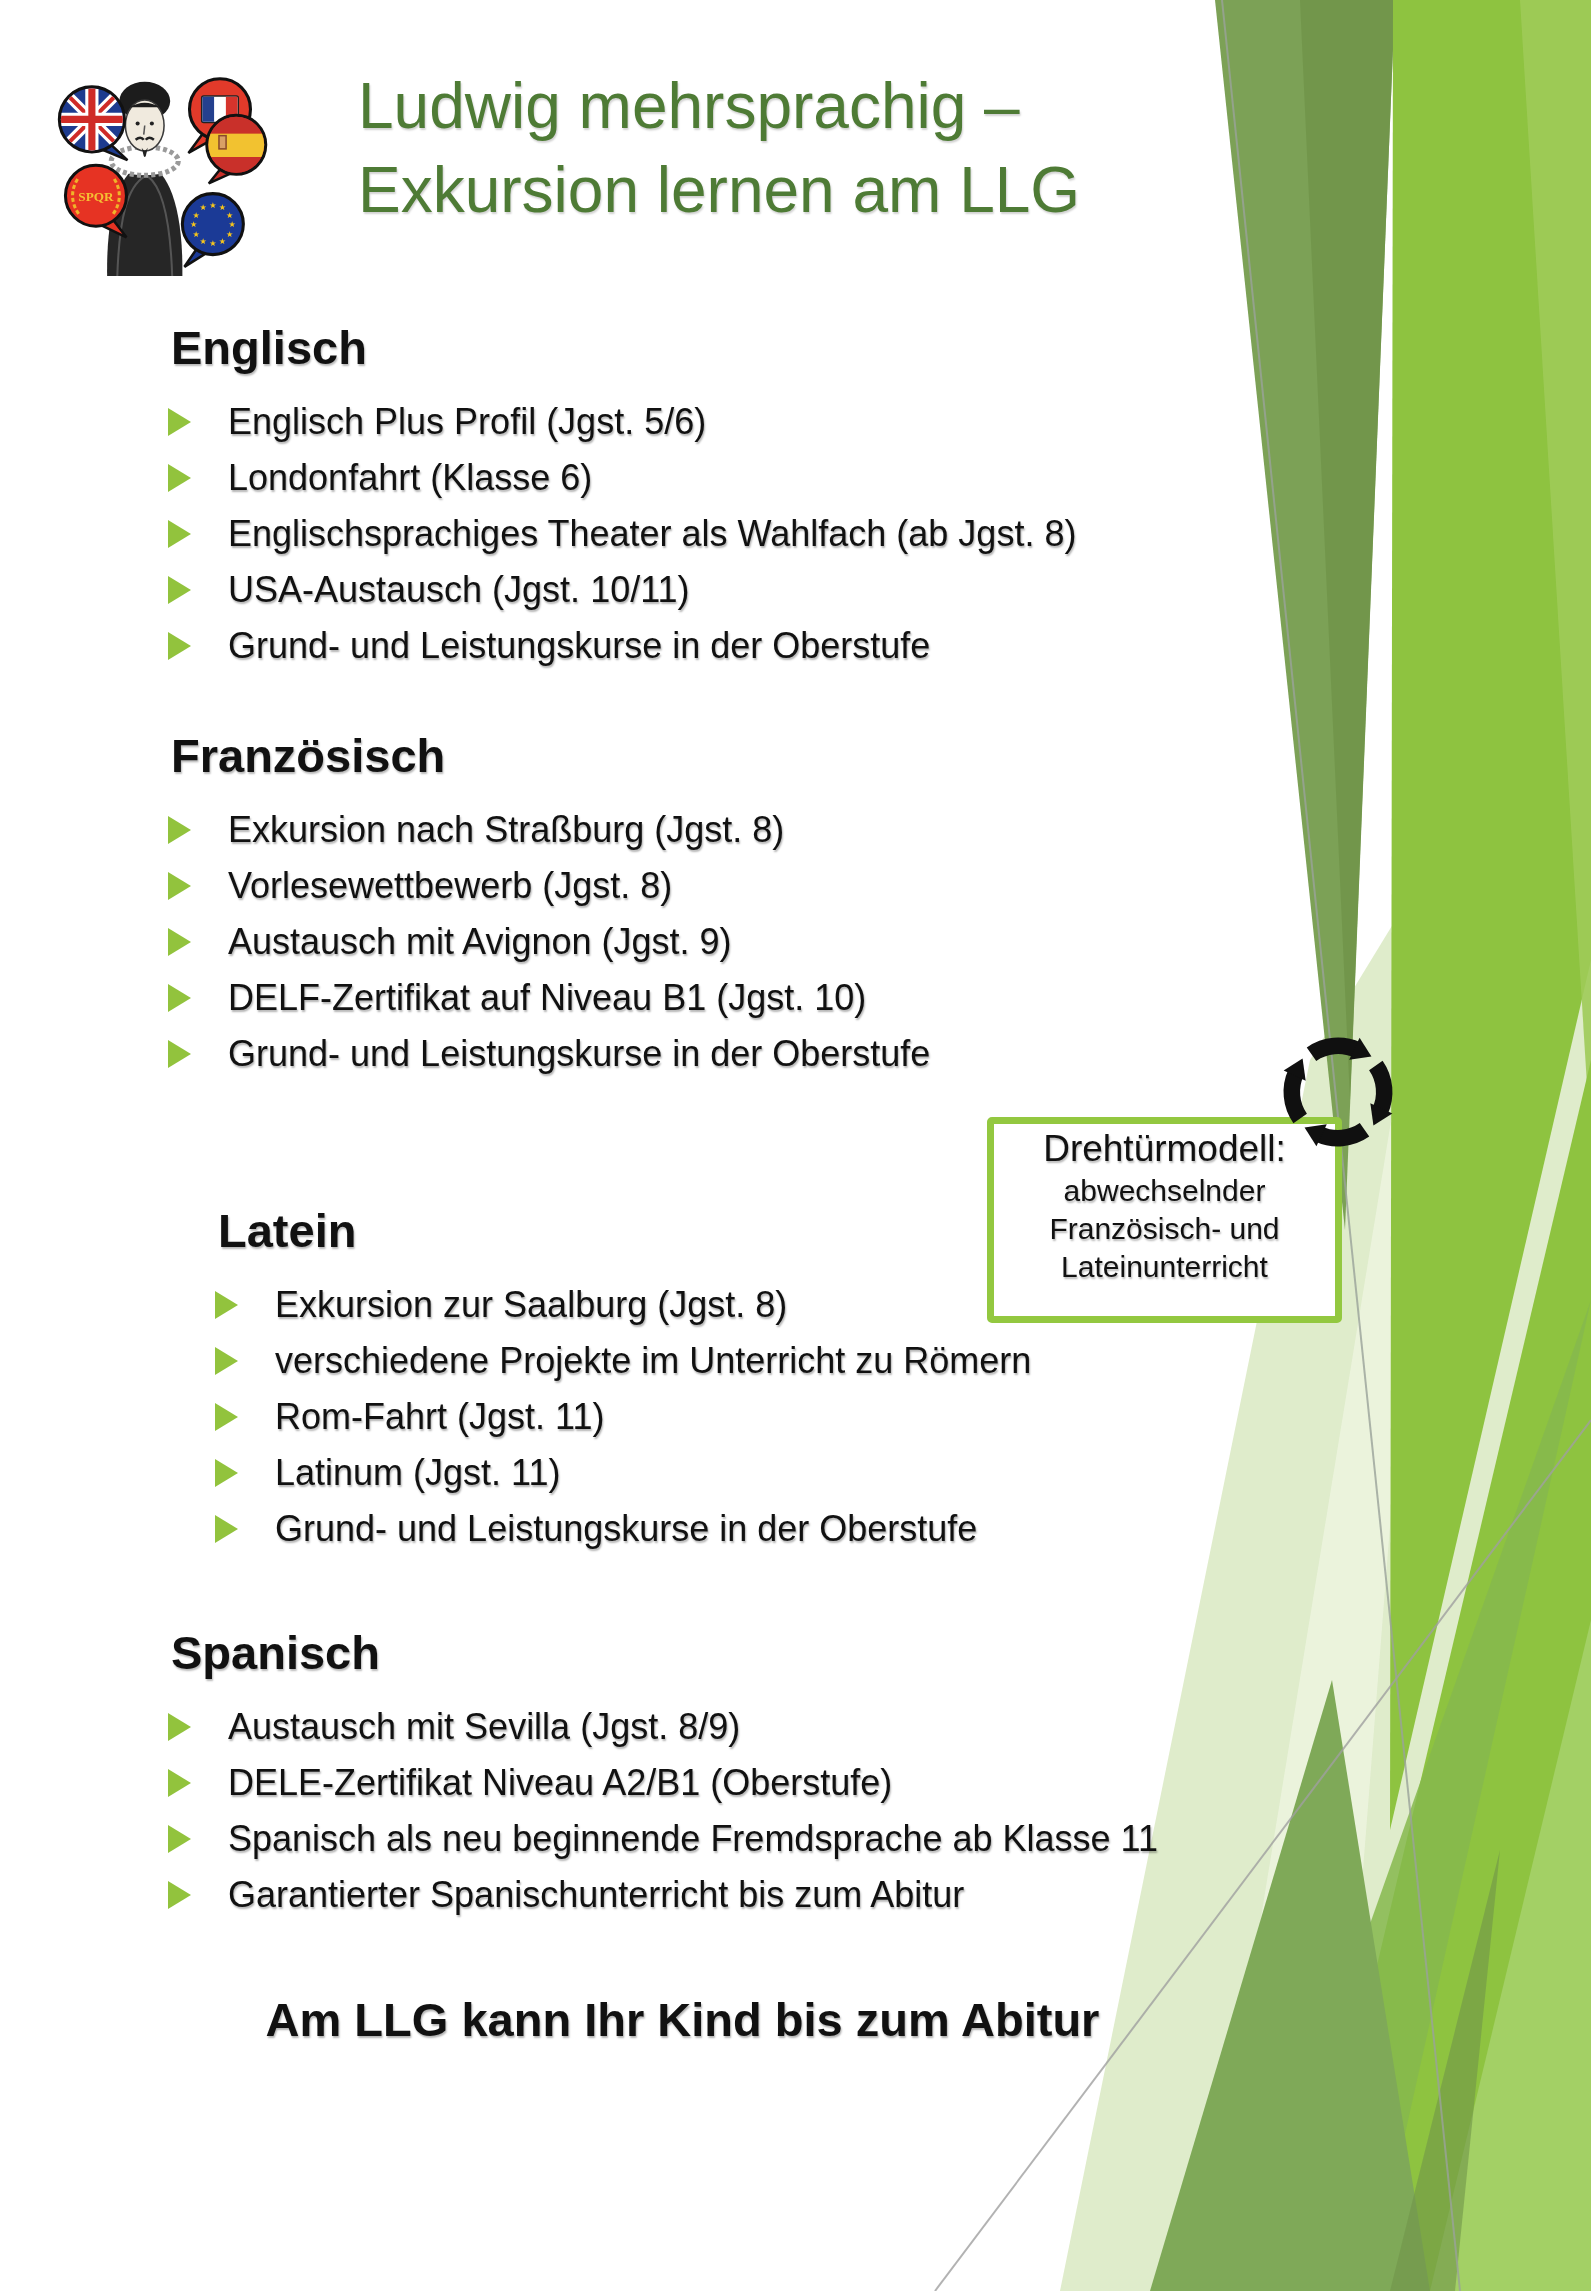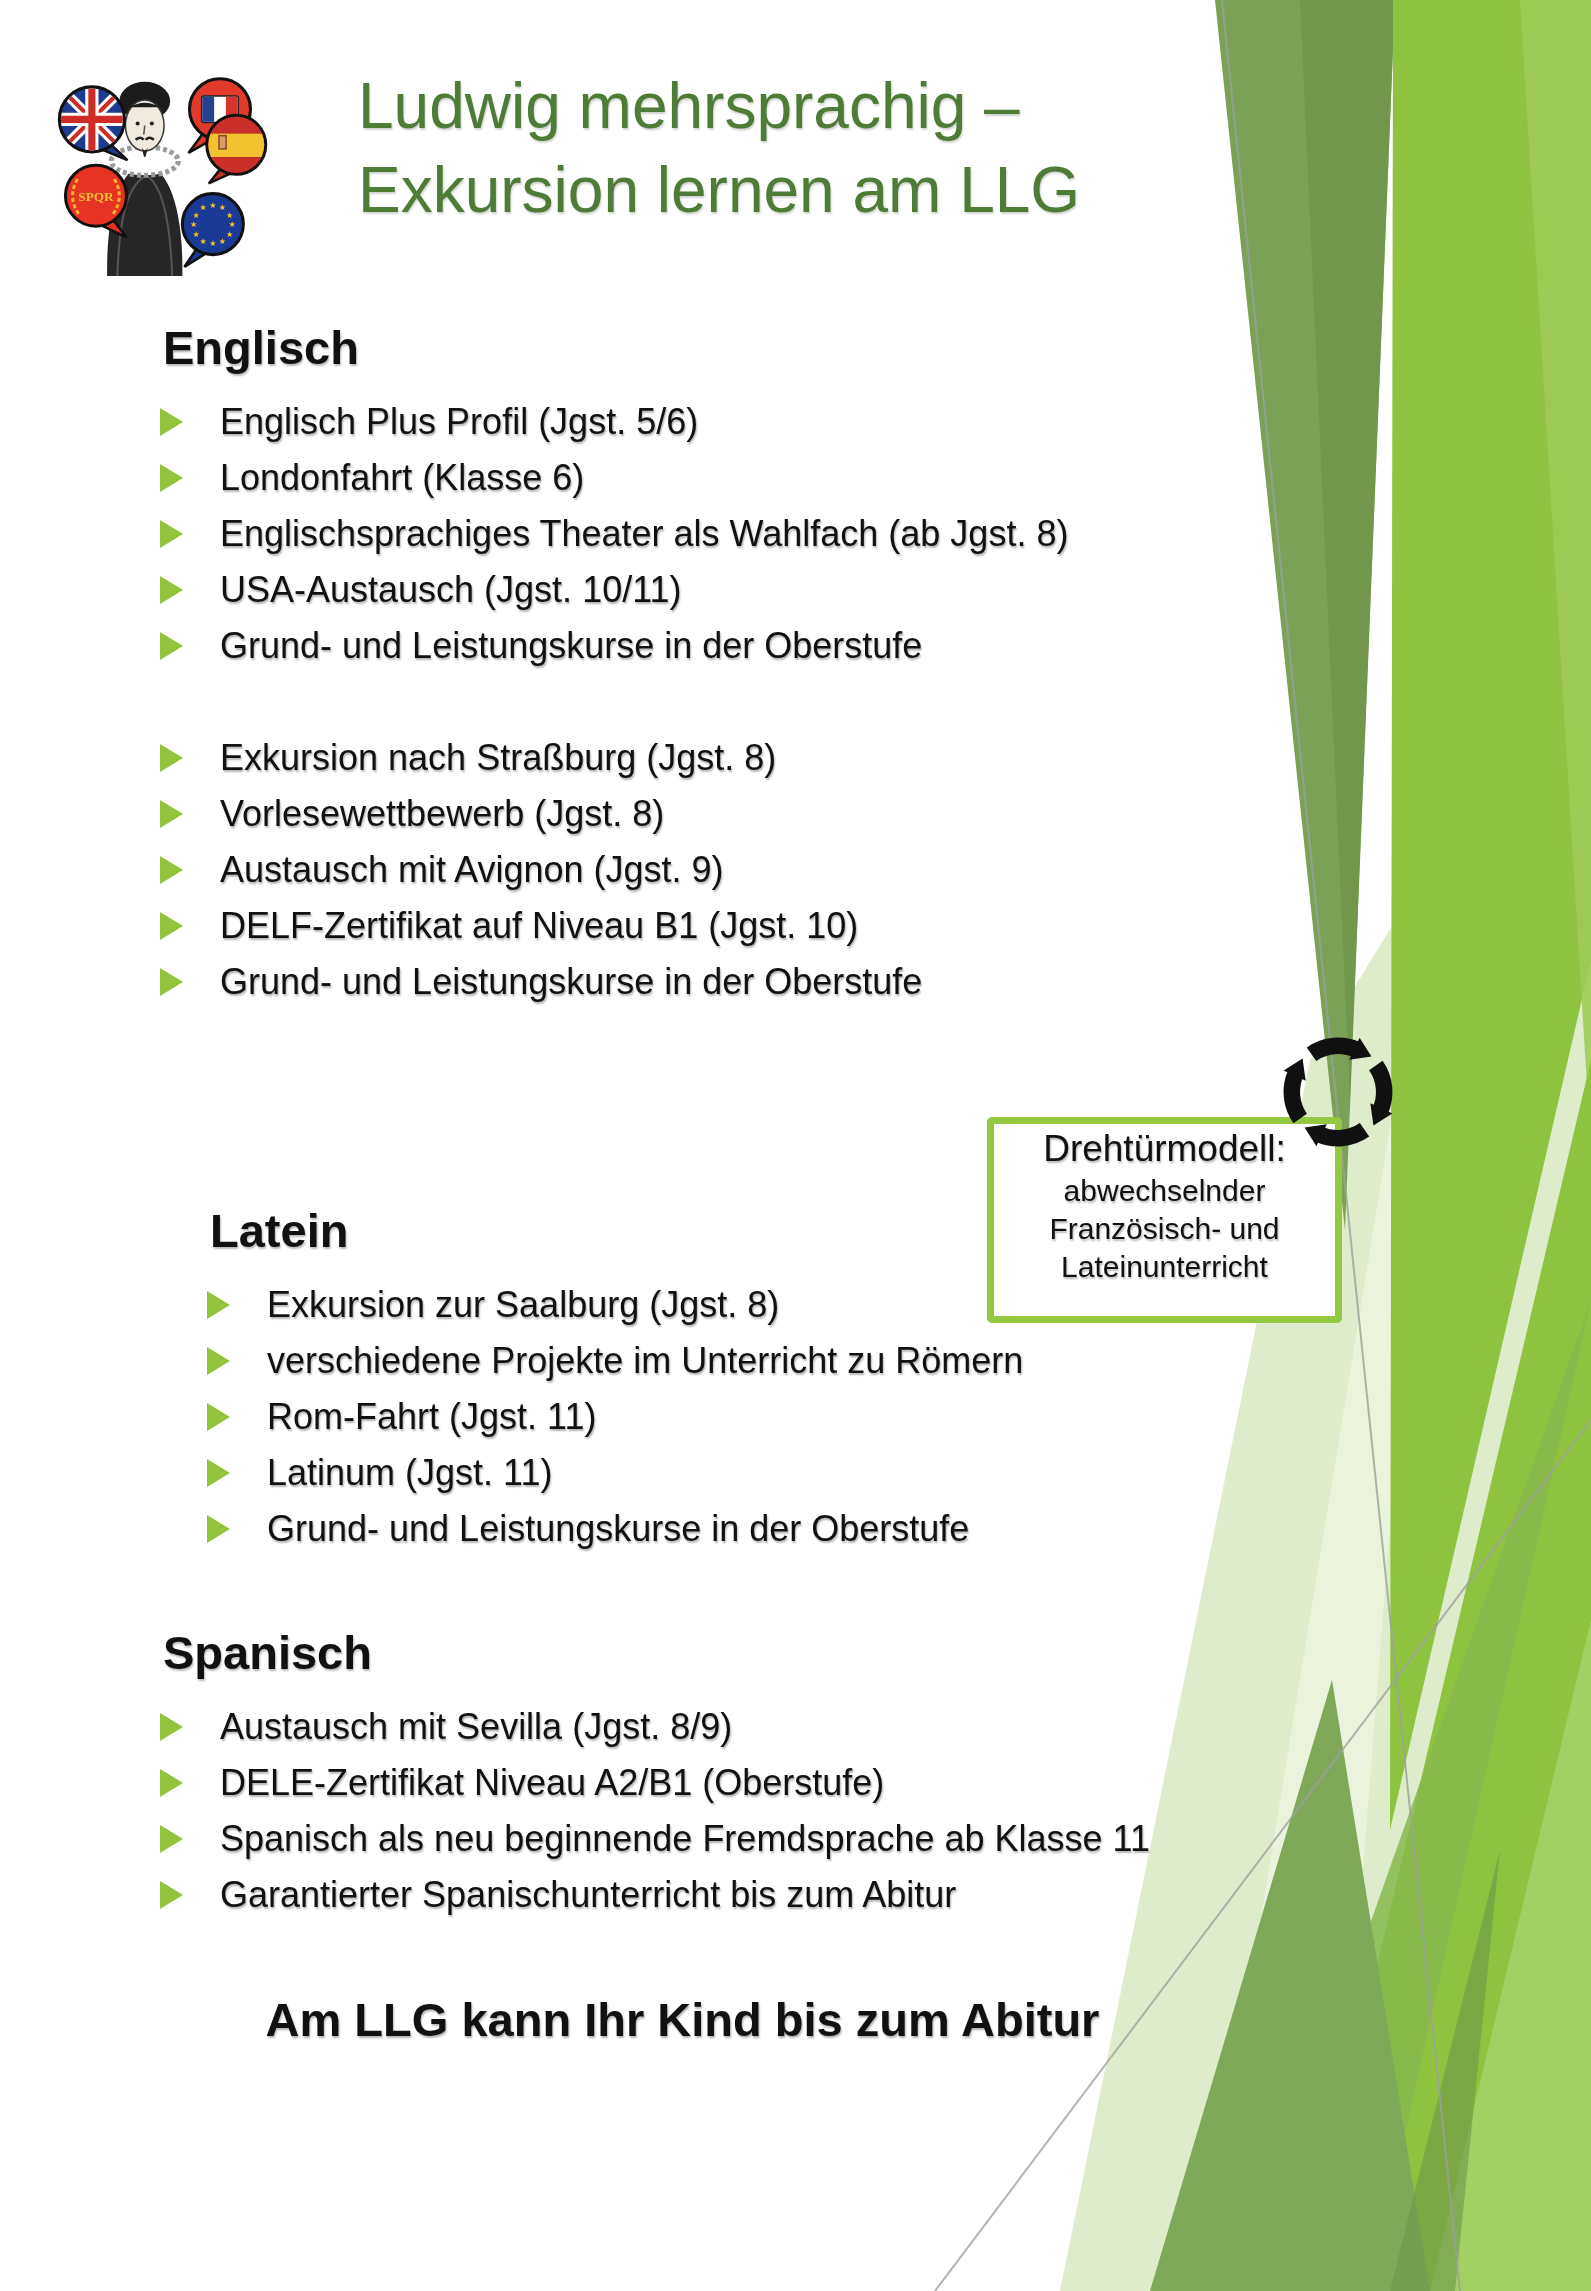--- a/index.html
+++ b/index.html
@@ -2,21 +2,21 @@
 <html><head>
 <meta charset="utf-8">
 <style>
   html,body{margin:0;padding:0;background:#fff;}
   .slide{position:relative;width:1591px;height:2291px;background:#fff;overflow:hidden;
          font-family:"Liberation Sans","DejaVu Sans",sans-serif;color:#111;}
   .deco{position:absolute;inset:0;z-index:0;}
   .logo{position:absolute;left:48px;top:34px;width:224px;height:244px;z-index:2;}
   .title{position:absolute;left:358px;top:64px;z-index:2;font-size:64px;line-height:84px;
          font-weight:400;margin:0;text-shadow:1px 2px 2px rgba(0,0,0,.18);}
-  .section{position:absolute;left:160px;z-index:2;width:1100px;}
+  .section{position:absolute;left:168px;z-index:2;width:1100px;}
   .section h2{margin:0 0 20px 3px;font-size:47px;font-weight:700;line-height:52px;
               text-shadow:1px 2px 2px rgba(0,0,0,.28);}
   .row{display:flex;align-items:center;height:56px;}
   .tri{width:0;height:0;border-top:14px solid transparent;border-bottom:14px solid transparent;
        border-left:23px solid #92c33d;margin-right:37px;flex:0 0 auto;}
   .itxt{font-size:36px;white-space:nowrap;text-shadow:1px 2px 2px rgba(0,0,0,.3);}
   .callout{position:absolute;left:987px;top:1117px;width:355px;height:206px;box-sizing:border-box;
            background:#fff;border:7px solid #93c840;border-radius:5px;z-index:3;
            text-align:center;padding-top:2px;}
   .callout .ct{font-size:37px;line-height:46px;text-shadow:1px 2px 2px rgba(0,0,0,.28);}
@@ -158,20 +158,21 @@
         <div class="row">
           <span class="tri"></span>
           <span class="itxt">USA-Austausch (Jgst. 10/11)</span>
         </div>
         <div class="row">
           <span class="tri"></span>
           <span class="itxt">Grund- und Leistungskurse in der Oberstufe</span>
         </div>
       </div>
       <div class="section" style="top: 730px;">
+        <h2>Französisch</h2>
         <div class="row">
           <span class="tri"></span>
           <span class="itxt">Exkursion nach Straßburg (Jgst. 8)</span>
         </div>
         <div class="row">
           <span class="tri"></span>
           <span class="itxt">Vorlesewettbewerb (Jgst. 8)</span>
         </div>
         <div class="row">
           <span class="tri"></span>

